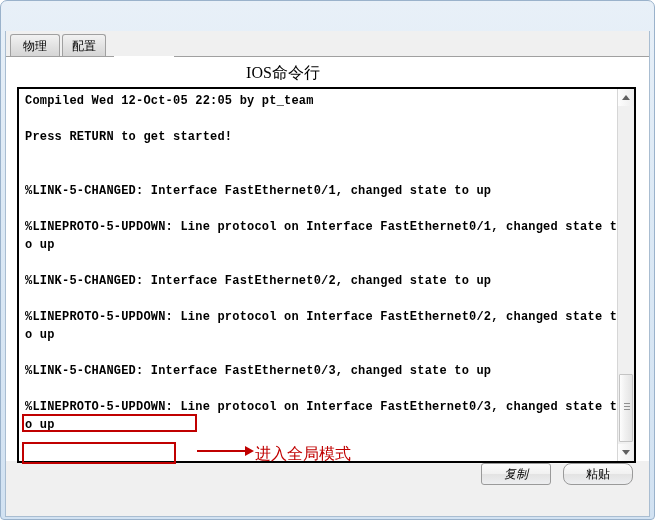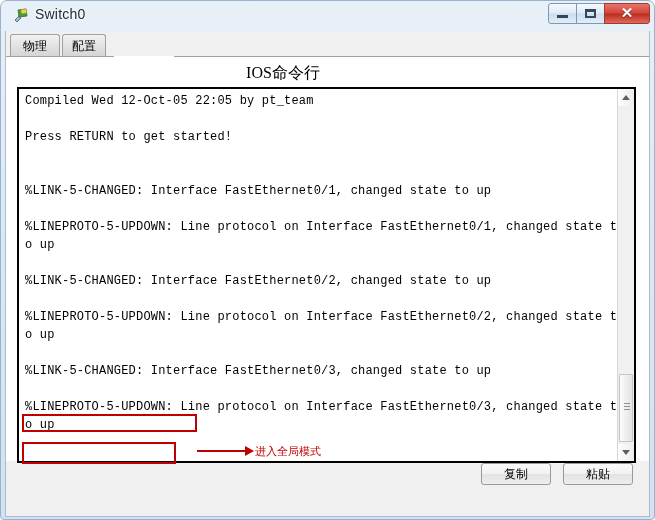--- a/index.html
+++ b/index.html
@@ -89,21 +89,21 @@
     border:2px solid #000000;box-sizing:border-box;background:#ffffff;
   }
   .terminal{
     position:absolute;left:0;top:0;right:17px;bottom:0;
     padding:3px 0 0 6px;box-sizing:border-box;
     font-family:"Liberation Mono","DejaVu Sans Mono",monospace;
     font-size:12px;line-height:18px;color:#000000;
     white-space:pre;overflow:hidden;
     letter-spacing:.2px;
   }
-  .terminal .ln{height:18px;}
+  .terminal .ln{height:18px;font-weight:bold;}
   .terminal .ln.blank{height:18px;}
   
   .scrollbar{
     position:absolute;right:0;top:0;width:17px;bottom:0;
     background:#f0f0f0;border-left:1px solid #d6d6d6;box-sizing:border-box;
   }
   .sb-arrow{
     position:absolute;left:0;width:16px;height:17px;
     display:flex;align-items:center;justify-content:center;
     background:linear-gradient(to right,#fdfdfd,#ededed);
@@ -129,51 +129,30 @@
   }
   
   .anno-box{position:absolute;border:2px solid #c00000;box-sizing:border-box;}
   .anno-line{position:absolute;height:2px;background:#c00000;}
   .anno-arrow{
     position:absolute;width:0;height:0;
     border-top:5px solid transparent;border-bottom:5px solid transparent;
     border-left:9px solid #c00000;
   }
   .anno-text{
-    position:absolute;color:#c00000;font-size:11px;
+    position:absolute;color:#c00000;font-size:16px;
     font-family:"Liberation Sans","DejaVu Sans",sans-serif;
     white-space:nowrap;
   }
 </style>
 </head>
 <body>
 
 <div class="window">
 
-  <div class="titlebar">
-    <span class="title-icon">
-      <svg width="17" height="17" viewBox="0 0 17 17">
-        <path d="M3 13 L7 9 L9 11 L5 15 Z" fill="#9fb6c9" stroke="#4a5c6b" stroke-width="0.8"></path>
-        <path d="M6 3 L14 2 L15 9 L7 10 Z" fill="#4a9b3f" stroke="#2f6b28" stroke-width="0.8"></path>
-        <path d="M9 2.7 L14.2 2 L14.7 6 L9.5 6.6 Z" fill="#e8d84a" stroke="#b0a02e" stroke-width="0.6"></path>
-      </svg>
-    </span>
-    <span class="title-text">Switch0</span>
-    <div class="win-btns">
-      <div class="wbtn">
-        <span class="glyph-min"></span>
-      </div>
-      <div class="wbtn">
-        <span class="glyph-max"></span>
-      </div>
-      <div class="wbtn close">
-        <span class="glyph-close">✕</span>
-      </div>
-    </div>
-  </div>
 
   <div class="frame-inner"></div>
 
   <div class="tabstrip">
     <div class="tab" style="left:4px;width:50px;">
       <span>物理</span>
     </div>
     <div class="tab" style="left:56px;width:44px;">
       <span>配置</span>
     </div>
@@ -199,24 +178,24 @@
             <i></i>
           </span>
       </div>
       <div class="sb-arrow down">
         <span class="tri-down"></span>
       </div>
     </div>
   </div>
 
   <div class="btnbar">
-    <div class="pbtn" style="left:475px;">
+    <div class="pbtn" style="left:475px;font-style:italic;">
       <span>复制</span>
     </div>
-    <div class="pbtn" style="left:557px;">
+    <div class="pbtn" style="left:557px;border-radius:8px;">
       <span>粘贴</span>
     </div>
   </div>
 
   <div class="anno-box" style="left:21px;top:413px;width:175px;height:18px;"></div>
   <div class="anno-box" style="left:21px;top:441px;width:154px;height:22px;"></div>
   <div class="anno-line" style="left:196px;top:449px;width:48px;"></div>
   <div class="anno-arrow" style="left:244px;top:445px;"></div>
   <div class="anno-text" style="left:254px;top:443px;">进入全局模式</div>
 

